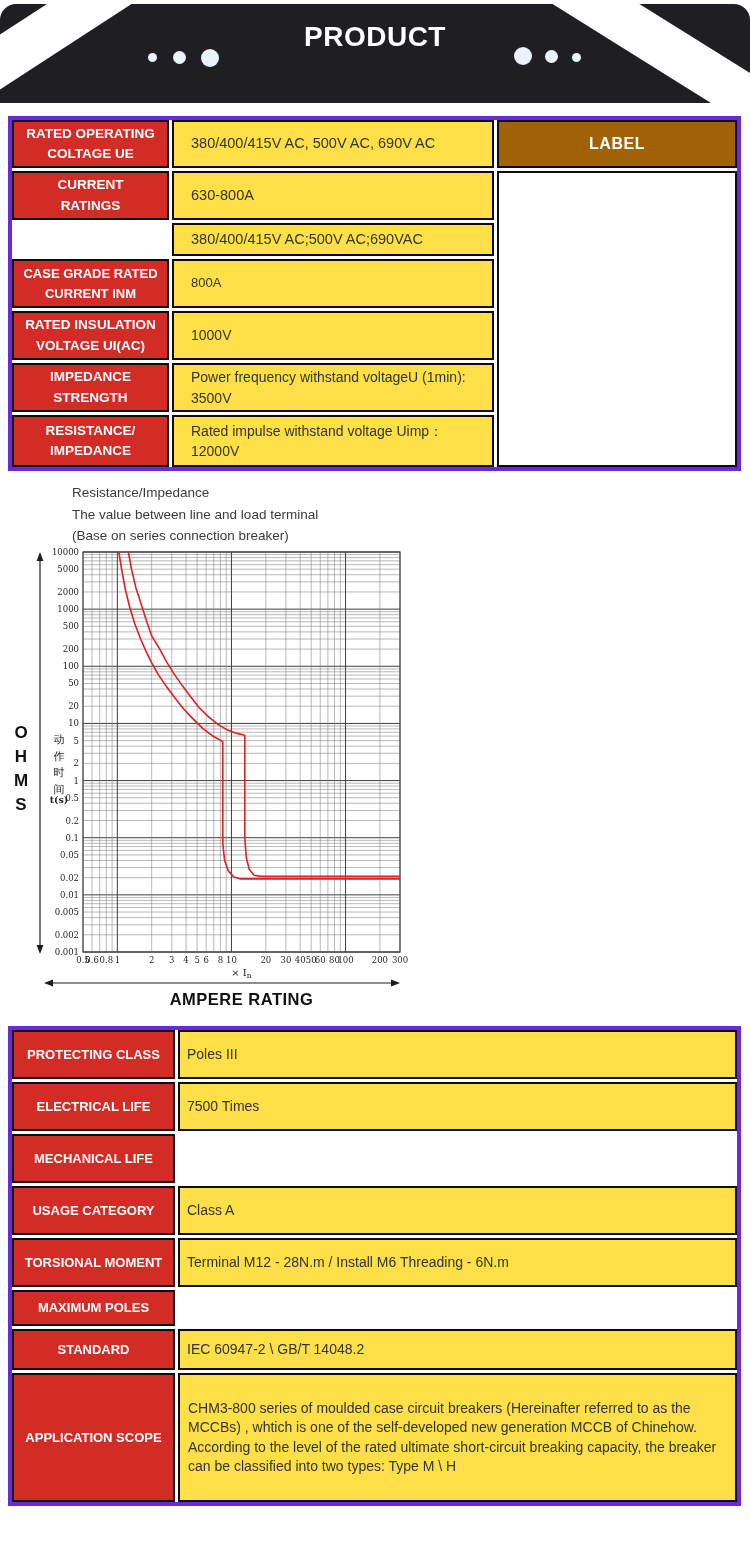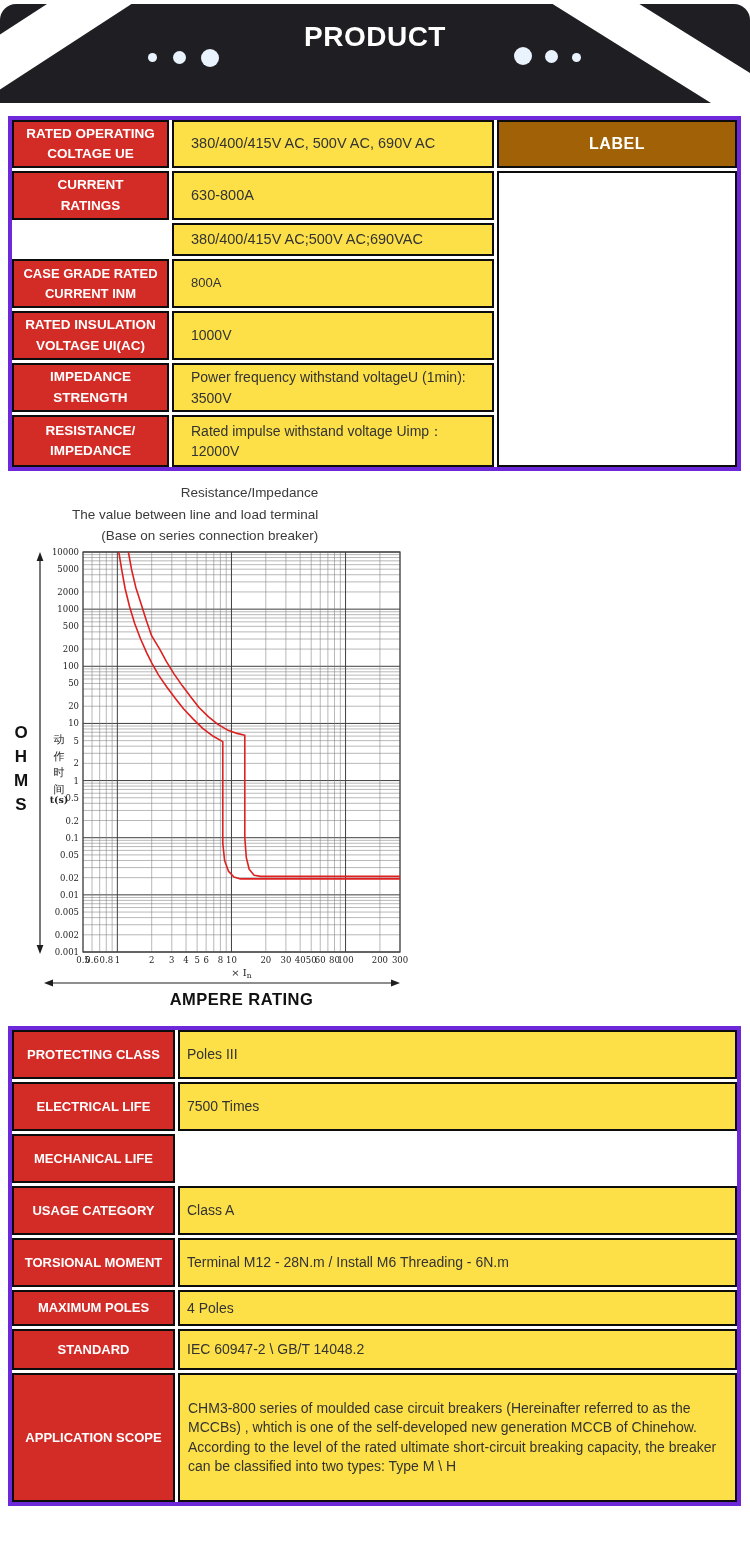--- a/index.html
+++ b/index.html
@@ -37,21 +37,21 @@
           display:flex; align-items:center; padding-left:17px; white-space:pre-line; }
   .t2 .val { padding-left:7px; font-size:14px; }
   .t2 .val.para { padding:6px 8px; font-size:14px; line-height:1.38; white-space:normal; }
   .c1 { grid-column:1; } .c2 { grid-column:2; }
   .r1{grid-row:1}.r2{grid-row:2}.r3{grid-row:3}.r4{grid-row:4}.r5{grid-row:5}.r6{grid-row:6}.r7{grid-row:7}.r8{grid-row:8}
   .label-head { grid-column:3; grid-row:1; background:#a16207; color:#fff; font-weight:bold; font-size:16px;
                 display:flex; align-items:center; justify-content:center; letter-spacing:0.5px; }
   .label-body { grid-column:3; grid-row:2 / span 6; background:#ffffff; }
 
   
-  .chart-titles { position:absolute; left:72px; top:478px; font-size:13.5px; color:#3a3a3a; line-height:21.5px;text-align:right; }
+  .chart-titles { position:absolute; left:72px; top:478px; font-size:13.5px; color:#3a3a3a; line-height:21.5px; }
   #trip-chart { position:absolute; left:0px; top:541px; }
 </style>
 </head>
 <body>
 
 <div id="page">
 
   <div class="banner">
     <div class="stripe left"></div>
     <div class="stripe right"></div>
@@ -257,20 +257,19 @@
     <div class="cell lbl c1 r1">PROTECTING CLASS</div>
     <div class="cell val c2 r1">Poles III</div>
     <div class="cell lbl c1 r2">ELECTRICAL LIFE</div>
     <div class="cell val c2 r2">7500 Times</div>
     <div class="cell lbl c1 r3">MECHANICAL LIFE</div>
     <div class="cell val c2 r4">Class A</div>
     <div class="cell lbl c1 r4">USAGE CATEGORY</div>
     <div class="cell lbl c1 r5">TORSIONAL MOMENT</div>
     <div class="cell val c2 r5">Terminal M12 - 28N.m / Install M6 Threading - 6N.m</div>
     <div class="cell lbl c1 r6">MAXIMUM POLES</div>
-    <div class="cell val c2 r6">4 Poles</div>
     <div class="cell lbl c1 r7">STANDARD</div>
     <div class="cell val c2 r7">IEC 60947-2 \ GB/T 14048.2</div>
     <div class="cell lbl c1 r8">APPLICATION SCOPE</div>
     <div class="cell val para c2 r8">CHM3-800 series of moulded case circuit breakers (Hereinafter referred to as the MCCBs) , whtich is one of the self-developed new generation MCCB of Chinehow. According to the level of the rated ultimate short-circuit breaking capacity, the breaker can be classified into two types: Type M \ H</div>
   </div>
 
 </div>
 
 </body></html>

